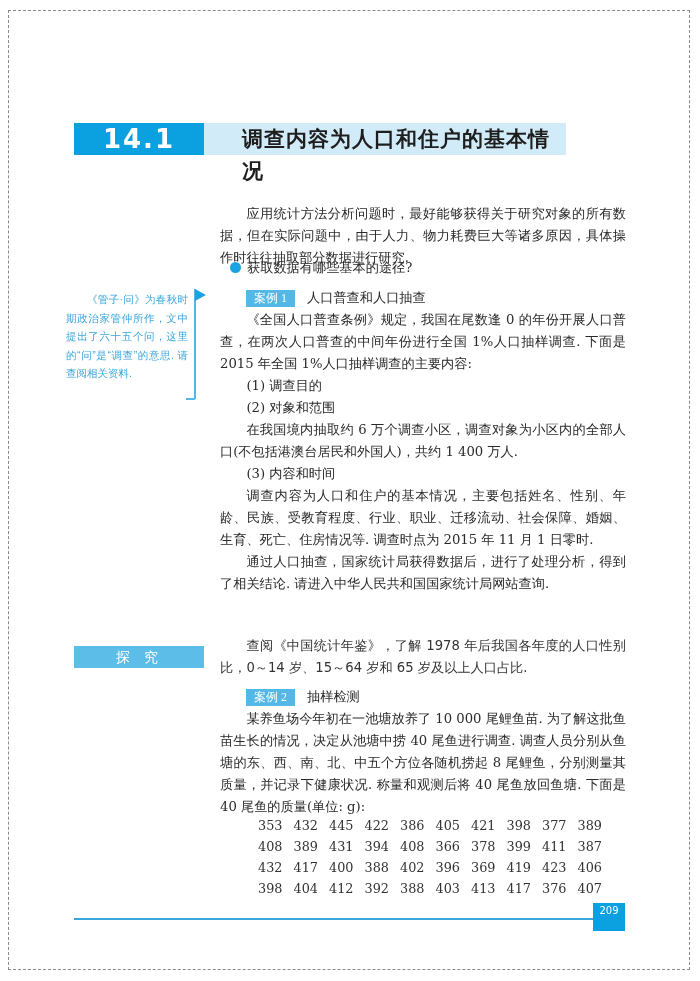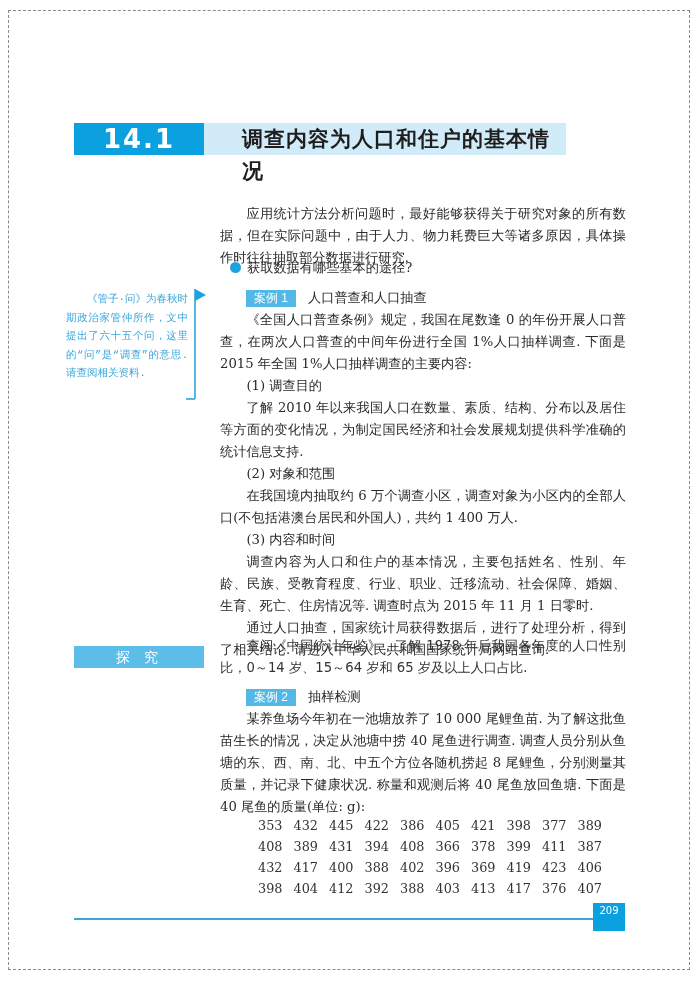--- a/index.html
+++ b/index.html
@@ -31,28 +31,28 @@
   .main { position: absolute; left: 220px; width: 406px; font-size: 13.2px; }
   .p { line-height: 22px; margin: 0; text-align: justify; }
   .indent { text-indent: 2em; }
   .hl { position: absolute; left: 230px; font-size: 13.2px; line-height: 22px; }
   .dot {
     display: inline-block; width: 11px; height: 11px; border-radius: 50%;
     background: #1aa3e2; vertical-align: -1px; margin-right: 6px;
   }
   .case-tag {
     display: inline-block; background: #53b8e6; color: #ffffff;
-    font-family: Liberation Sans, sans-serif;
+    font-family: Liberation Serif, serif;
     font-size: 12px; line-height: 17px; padding: 0 8px; margin-right: 12px;
   }
   
   .note {
     position: absolute; left: 66px; top: 290px; width: 122px;
     color: #3aa6dc; font-size: 10.5px; line-height: 18.5px;
-    font-family: Liberation Mono, monospace; text-align: justify;
+    font-family: Liberation Sans, sans-serif; text-align: justify;
   }
   .note-line { position: absolute; left: 194px; top: 289px; width: 1.5px; height: 110px; background: #58b6e4; }
   .note-foot { position: absolute; left: 186px; top: 398px; width: 9px; height: 1.5px; background: #58b6e4; }
   .note-flag {
     position: absolute; left: 195px; top: 289px; width: 0; height: 0;
     border-top: 6px solid transparent; border-bottom: 6px solid transparent;
     border-left: 11px solid #1aa3e2;
   }
   .explore-tag {
     position: absolute; left: 74px; top: 646px; width: 130px; height: 22px;
@@ -95,21 +95,20 @@
 <div class="note-foot"></div>
 <div class="note-flag"></div>
 
 <div class="hl" style="top:287px; left:246px;">
   <span class="case-tag">案例 1</span><span>人口普查和人口抽查</span>
 </div>
 
 <div class="main" style="top:309px;">
   <p class="p indent">《全国人口普查条例》规定，我国在尾数逢 0 的年份开展人口普查，在两次人口普查的中间年份进行全国 1%人口抽样调查. 下面是 2015 年全国 1%人口抽样调查的主要内容:</p>
   <p class="p indent">(1) 调查目的</p>
-  <p class="p indent">了解 2010 年以来我国人口在数量、素质、结构、分布以及居住等方面的变化情况，为制定国民经济和社会发展规划提供科学准确的统计信息支持.</p>
   <p class="p indent">(2) 对象和范围</p>
   <p class="p indent">在我国境内抽取约 6 万个调查小区，调查对象为小区内的全部人口(不包括港澳台居民和外国人)，共约 1 400 万人.</p>
   <p class="p indent">(3) 内容和时间</p>
   <p class="p indent">调查内容为人口和住户的基本情况，主要包括姓名、性别、年龄、民族、受教育程度、行业、职业、迁移流动、社会保障、婚姻、生育、死亡、住房情况等. 调查时点为 2015 年 11 月 1 日零时.</p>
   <p class="p indent">通过人口抽查，国家统计局获得数据后，进行了处理分析，得到了相关结论. 请进入中华人民共和国国家统计局网站查询.</p>
 </div>
 
 <div class="explore-tag">探究</div>
 <div class="main" style="top:635px;">
   <p class="p indent explore-text">查阅《中国统计年鉴》，了解 1978 年后我国各年度的人口性别比，0～14 岁、15～64 岁和 65 岁及以上人口占比.</p>

